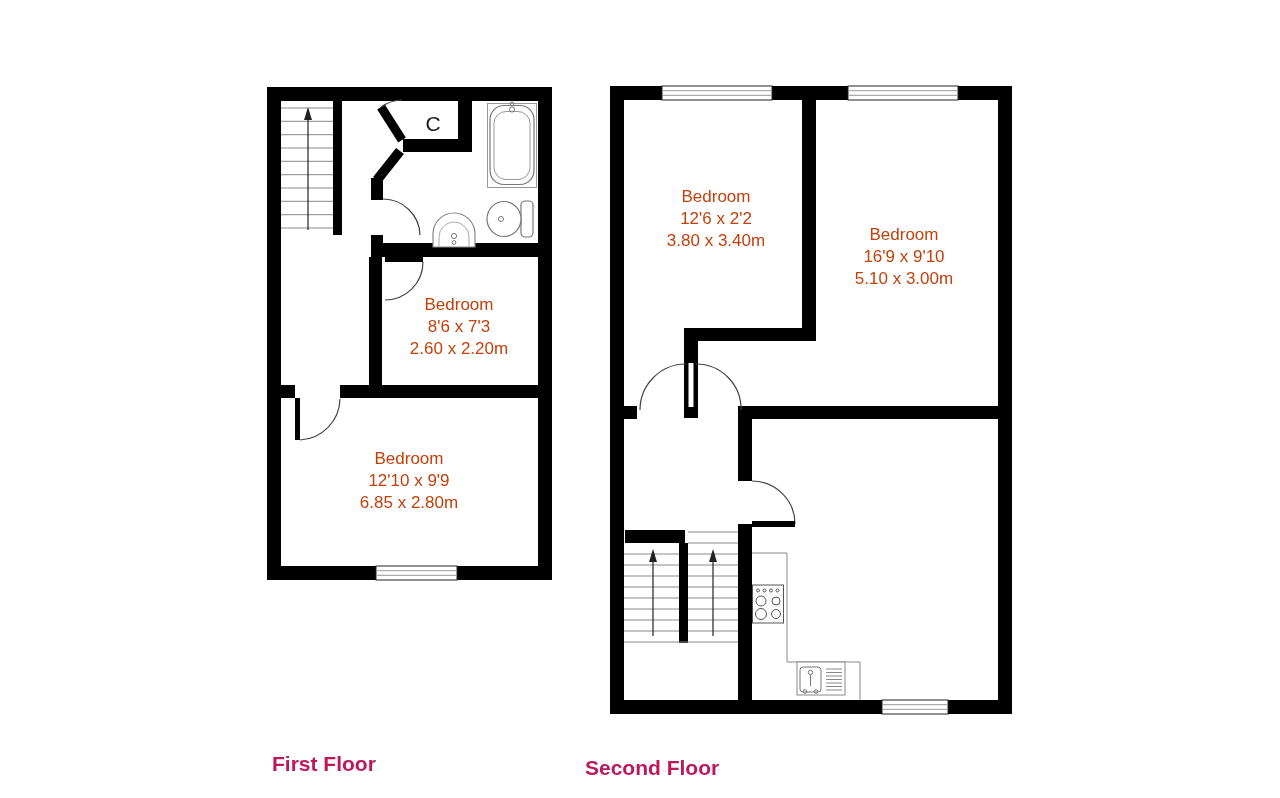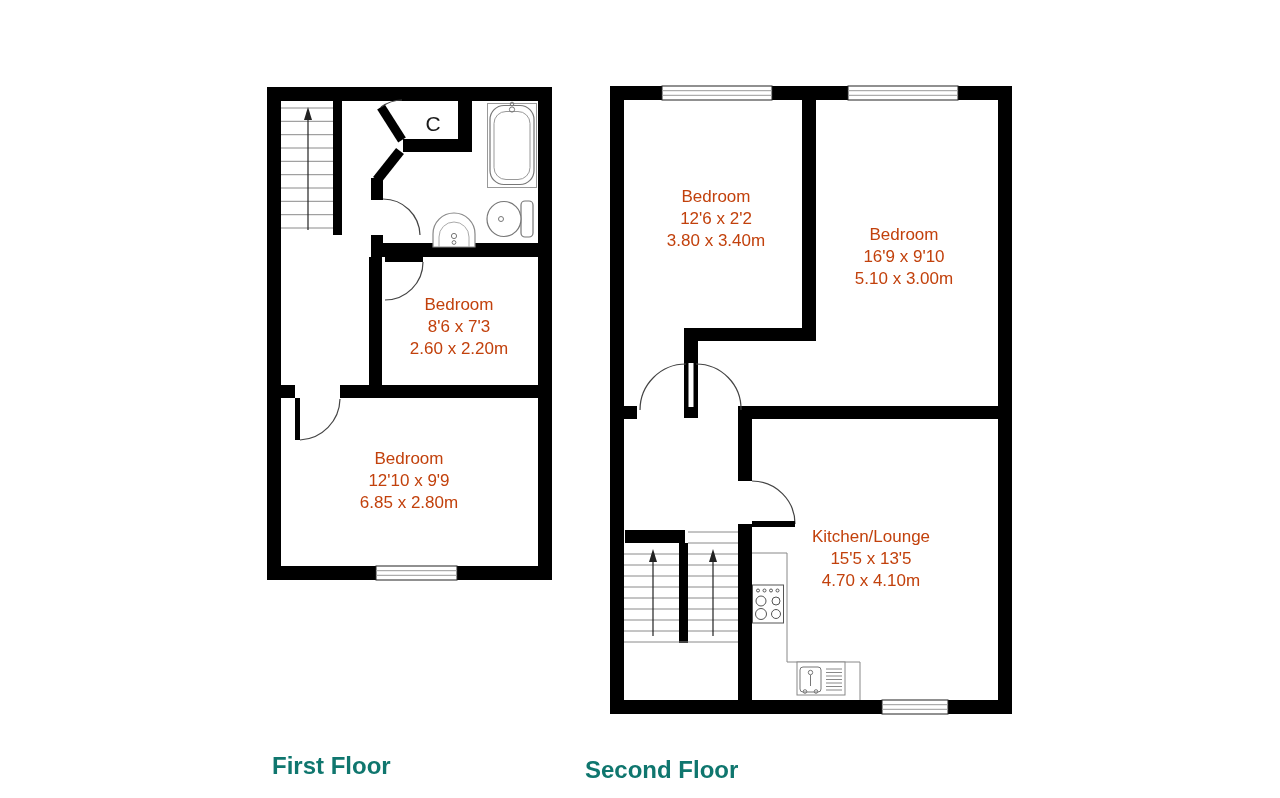--- a/index.html
+++ b/index.html
@@ -10,21 +10,21 @@
   }
   .plan-svg{position:absolute;left:0;top:0;}
   .room-label{
     position:absolute;transform:translateX(-50%);text-align:center;
     font-size:17px;line-height:22px;white-space:nowrap;color:#c2410c;
   }
   .closet-label{
     position:absolute;transform:translateX(-50%);font-size:21px;line-height:24px;color:#1a1a1a;
   }
   .floor-title{
-    position:absolute;font-size:24px;font-weight:bold;color:#0f766e;white-space:nowrap;
+    position:absolute;font-size:21px;font-weight:bold;color:#be185d;white-space:nowrap;
   }
 </style>
 </head>
 <body>
 
 <div class="canvas">
 
   <svg class="plan-svg" width="1280" height="798" viewBox="0 0 1280 798">
 
     <g>
@@ -250,22 +250,17 @@
     <div>12'6 x 2'2</div>
     <div>3.80 x 3.40m</div>
   </div>
 
   <div class="room-label" style="left:904px;top:224px;">
     <div>Bedroom</div>
     <div>16'9 x 9'10</div>
     <div>5.10 x 3.00m</div>
   </div>
 
-  <div class="room-label" style="left:871px;top:526px;">
-    <div>Kitchen/Lounge</div>
-    <div>15'5 x 13'5</div>
-    <div>4.70 x 4.10m</div>
-  </div>
 
   <div class="floor-title" style="left:272px;top:752px;">First Floor</div>
   <div class="floor-title" style="left:585px;top:756px;">Second Floor</div>
 
 </div>
 
 </body></html>

